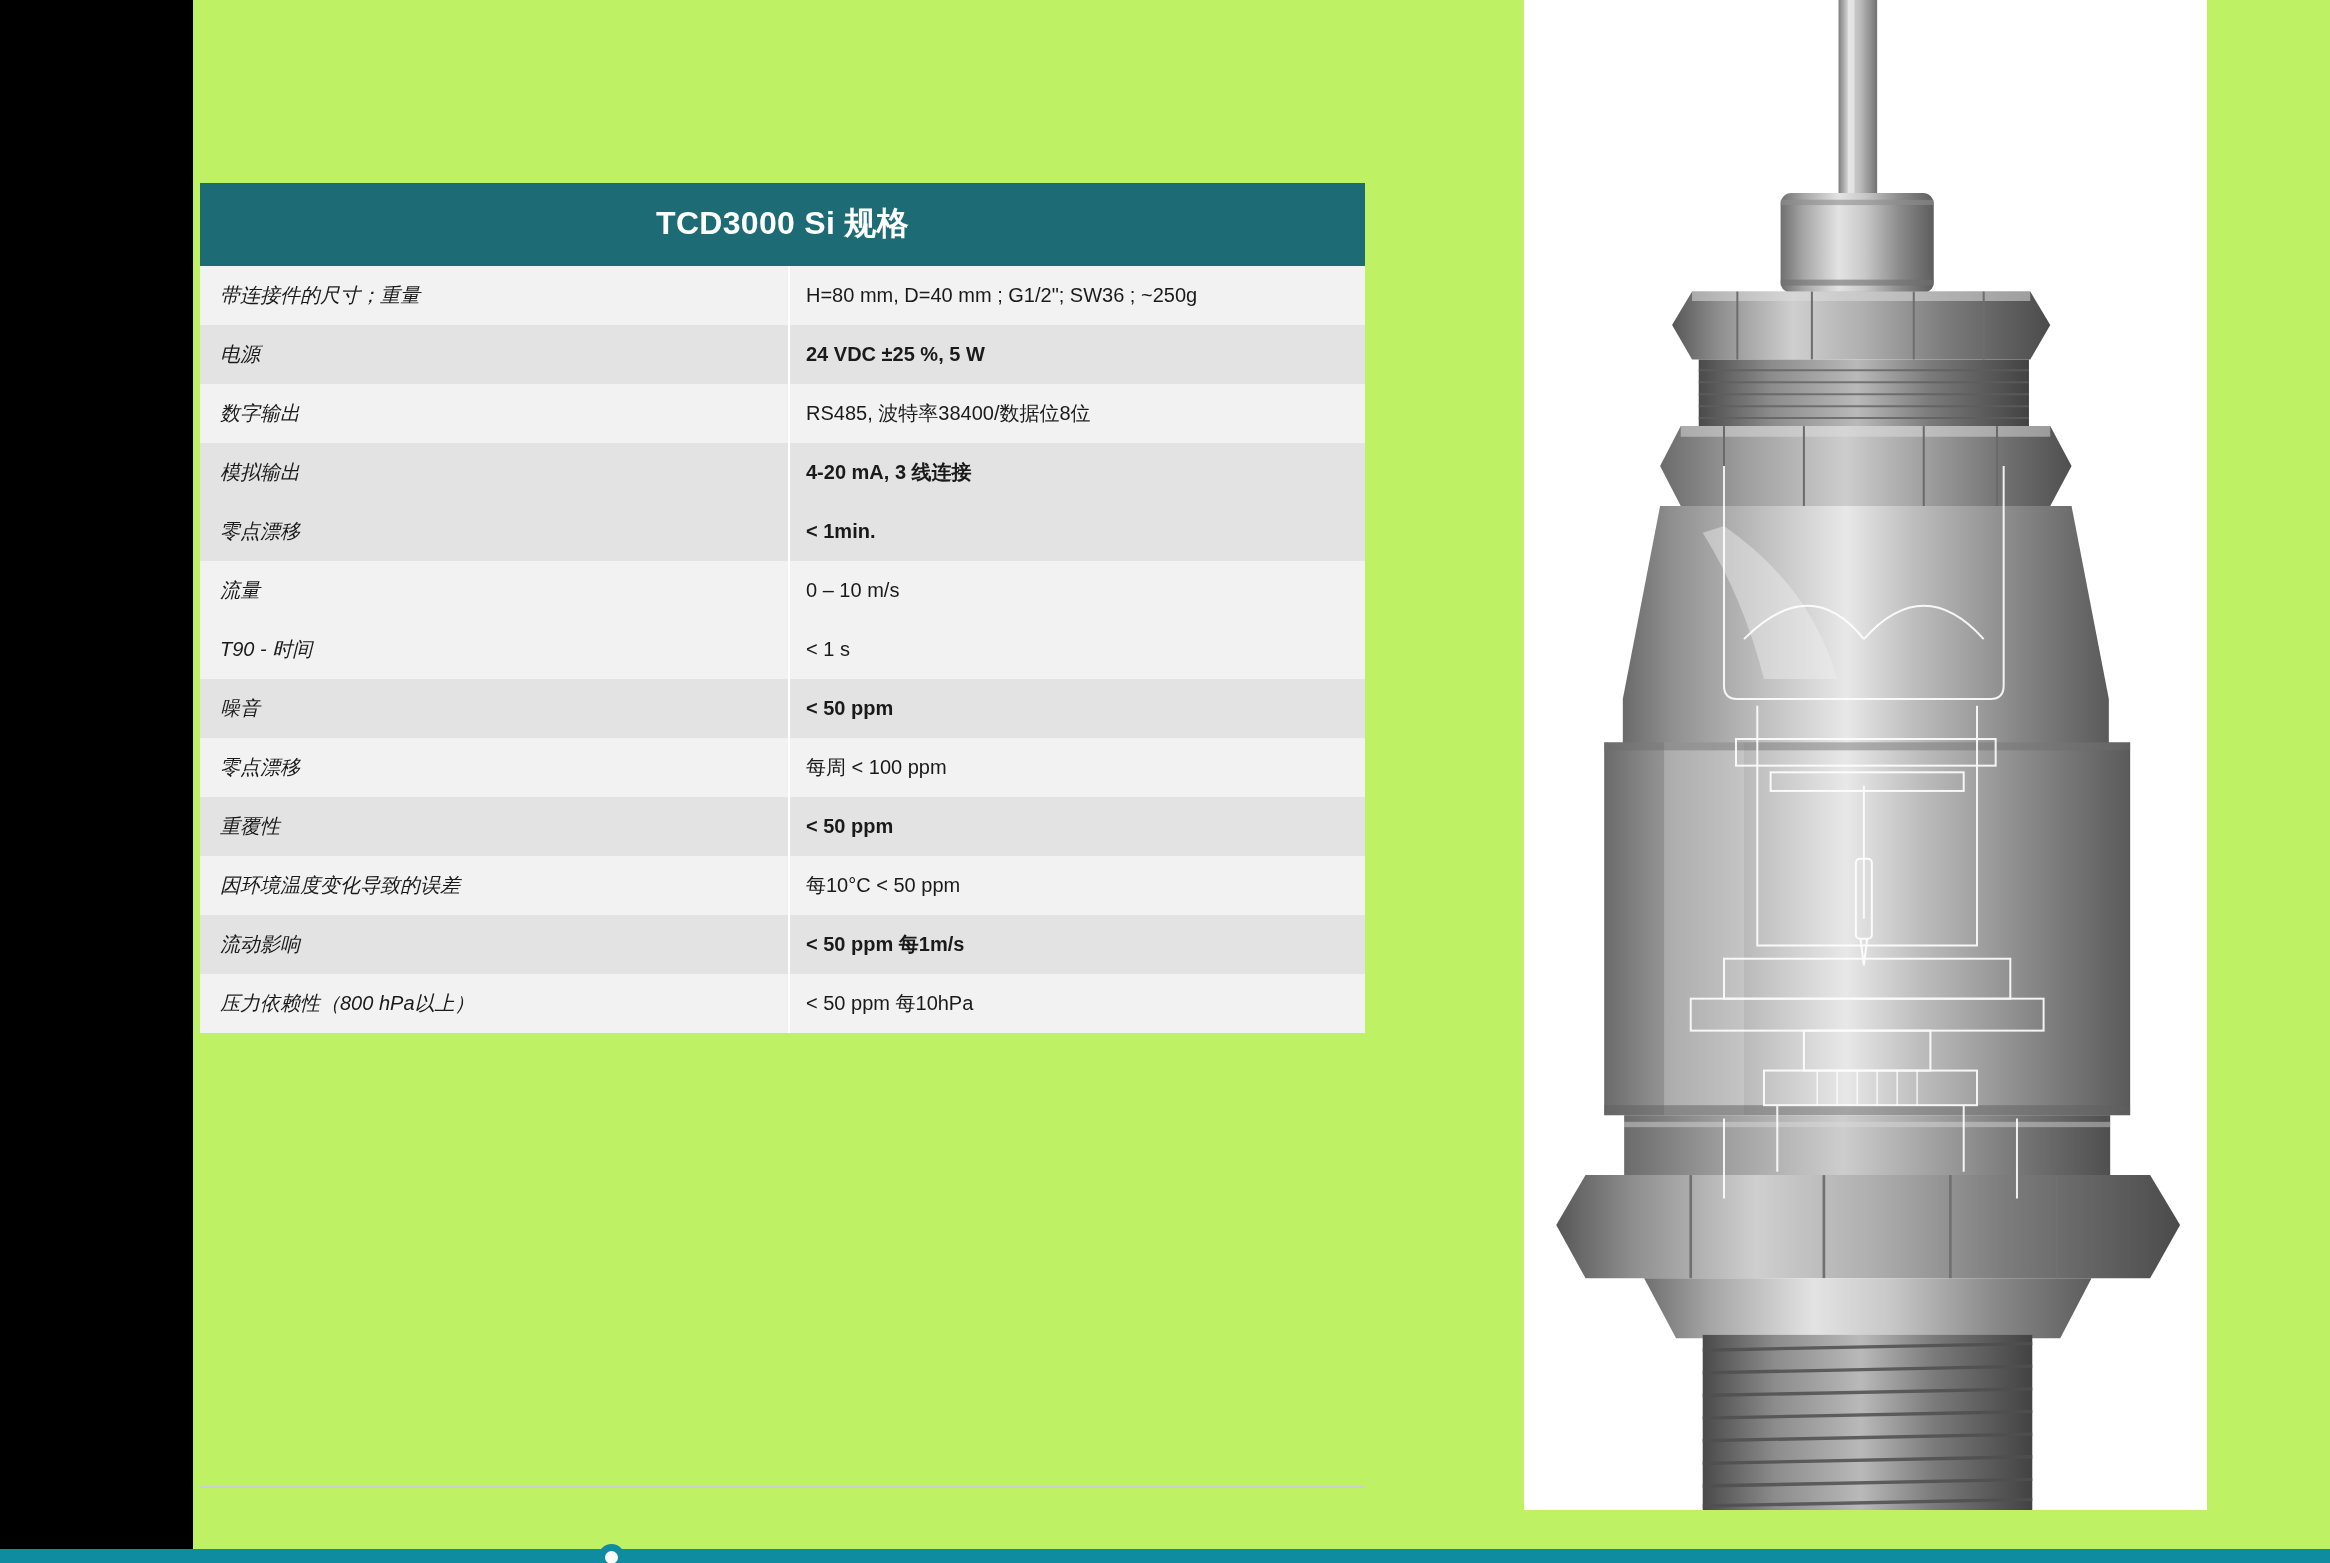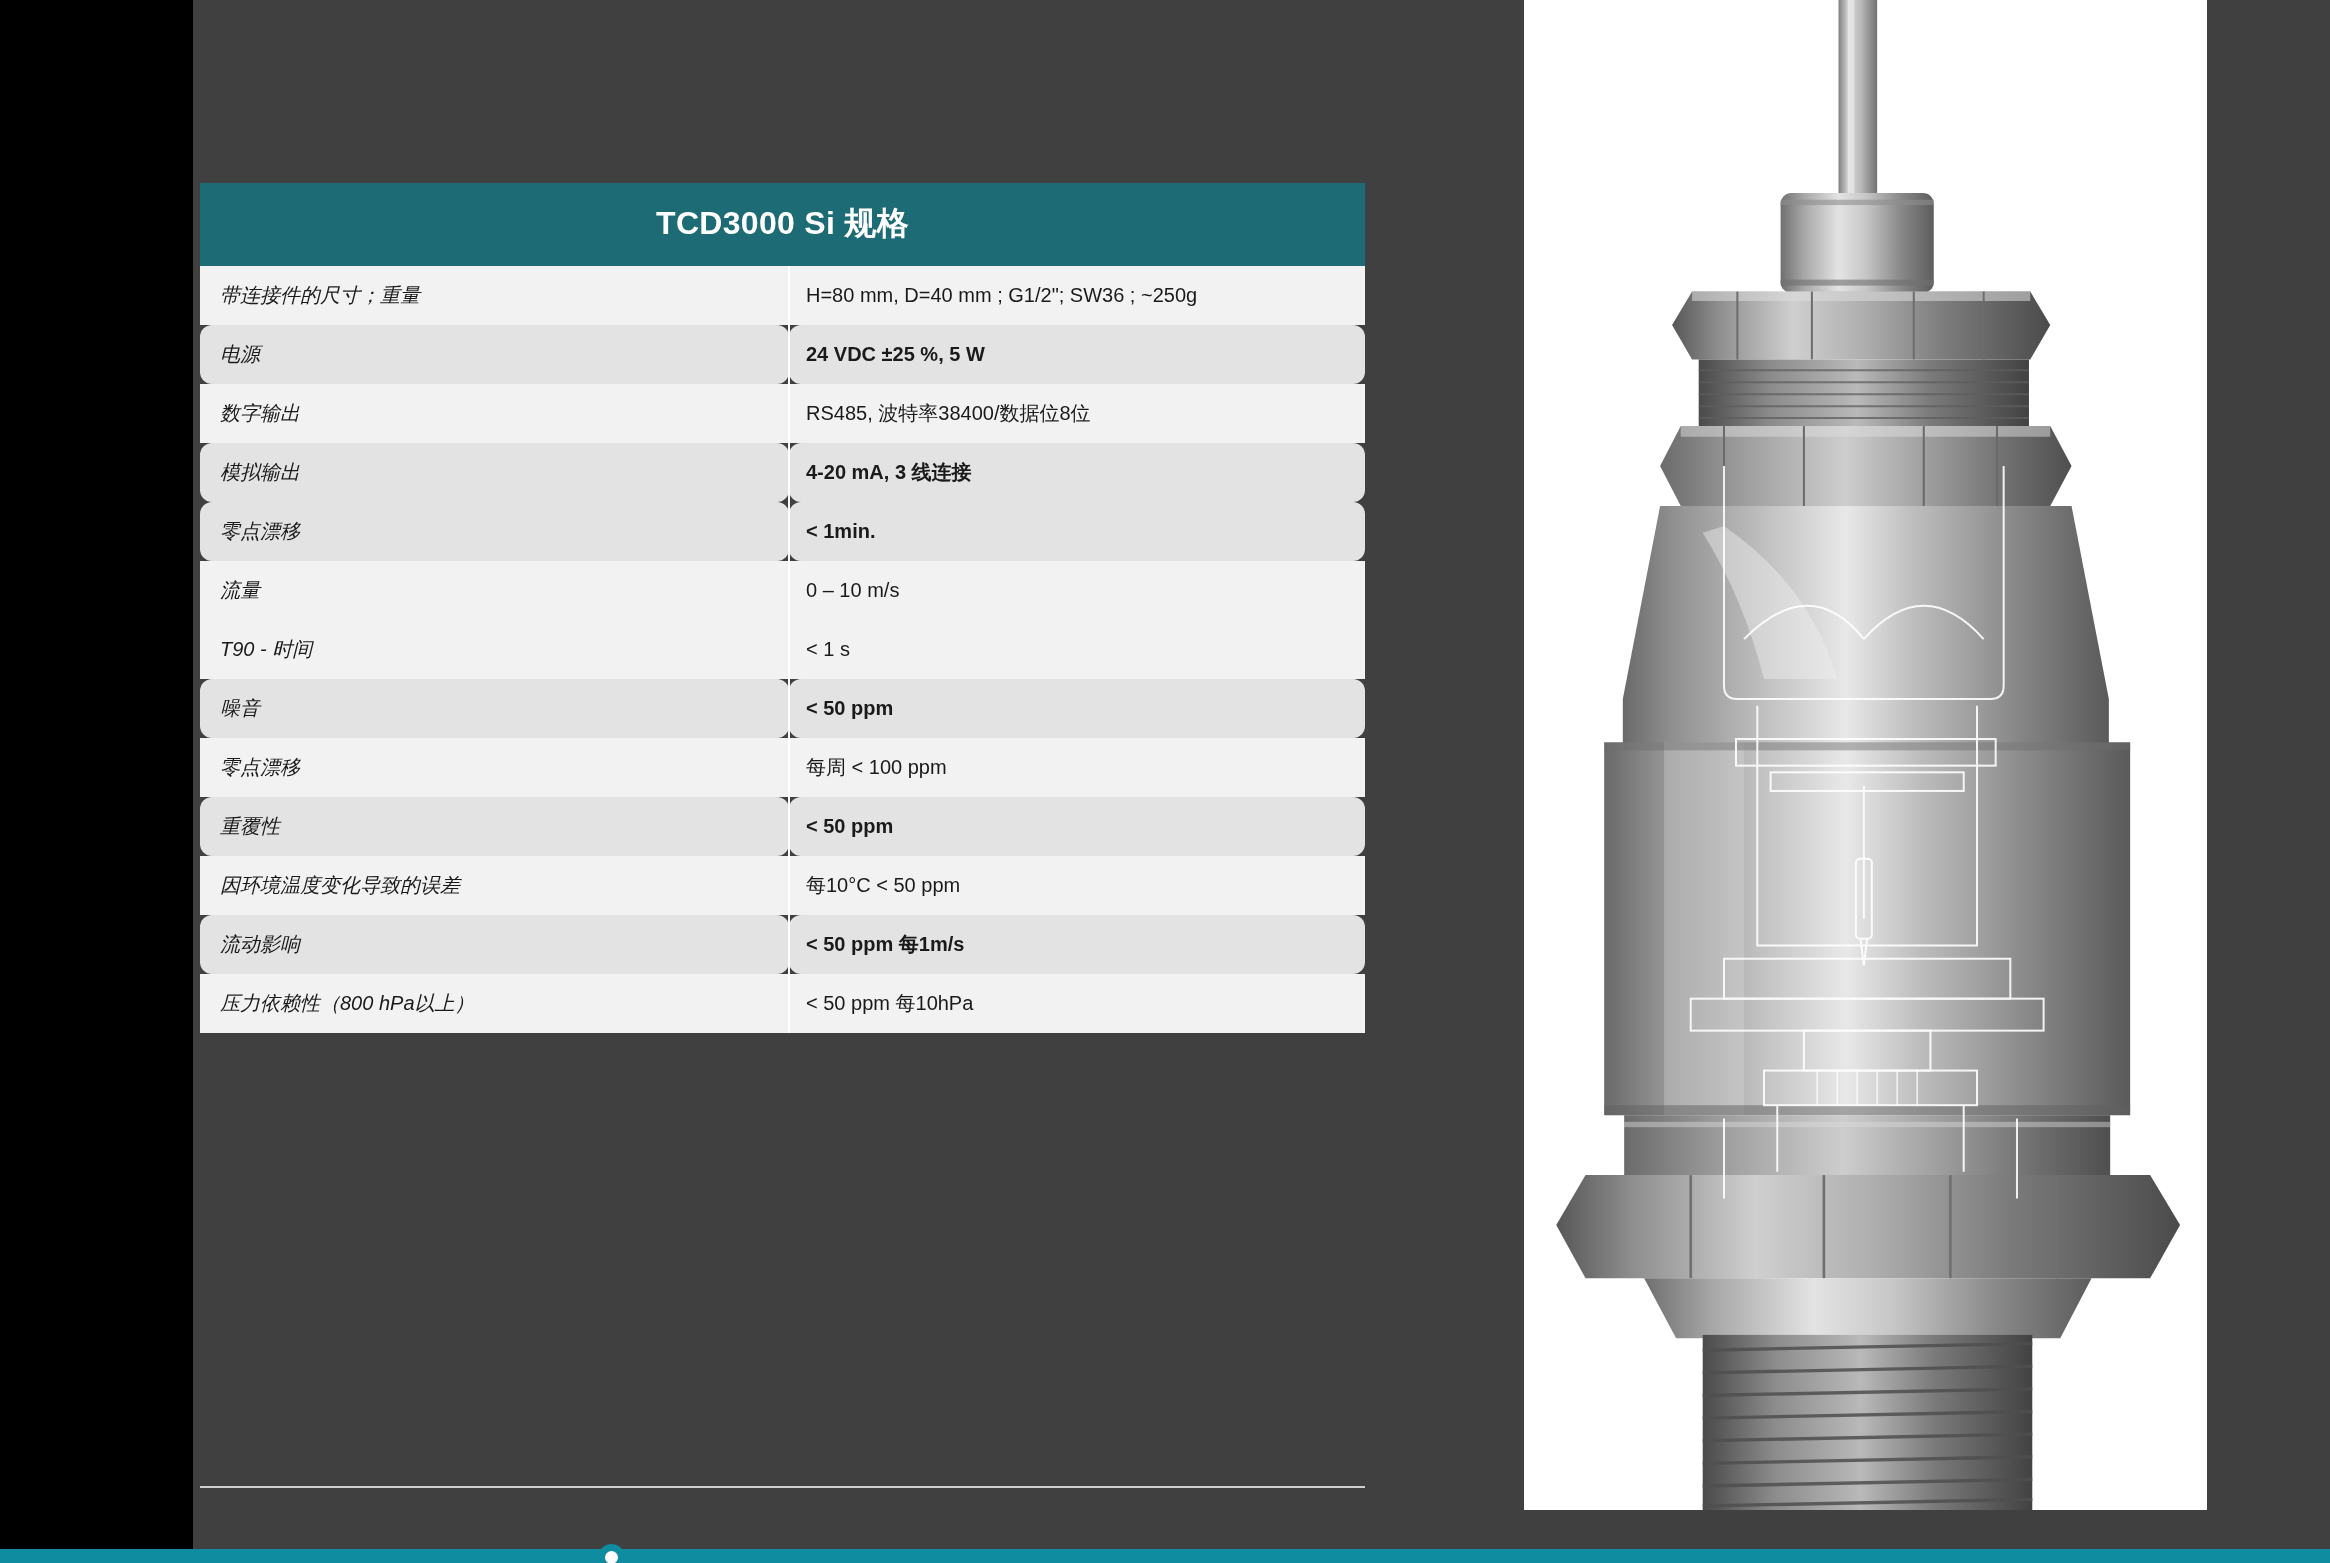--- a/index.html
+++ b/index.html
@@ -21,21 +21,21 @@
     left: 0; top: 0;
     width: 193px; height: 1564px;
     background: #000000;
   }
 
   
   .slide {
     position: absolute;
     left: 0; top: 0;
     width: 2330px; height: 1564px;
-    background: #404040;
+    background: #bef264;
   }
 
   
   .spec-table {
     position: absolute;
     left: 200px;
     top: 183px;
     width: 1165px;
     border-collapse: collapse;
     table-layout: fixed;
@@ -58,21 +58,21 @@
     font-style: italic;
   }
   .spec-table td.value {
     padding: 16px 16px 16px 16px;
     font-size: 20px;
     color: #1a1a1a;
     vertical-align: middle;
     border-left: 2px solid #ffffff;
   }
   .spec-table tr.odd td { background: #f2f2f2; }
-  .spec-table tr.even td { background: #e3e3e3; border-radius: 12px; }
+  .spec-table tr.even td { background: #e3e3e3; }
   .spec-table td.value.bold { font-weight: bold; margin-top: 16px; }
   .spec-table td.label { font-weight: normal; }
 
   .rule {
     position: absolute;
     left: 200px;
     top: 1486px;
     width: 1165px;
     height: 2px;
     background: #cfcfcf;

